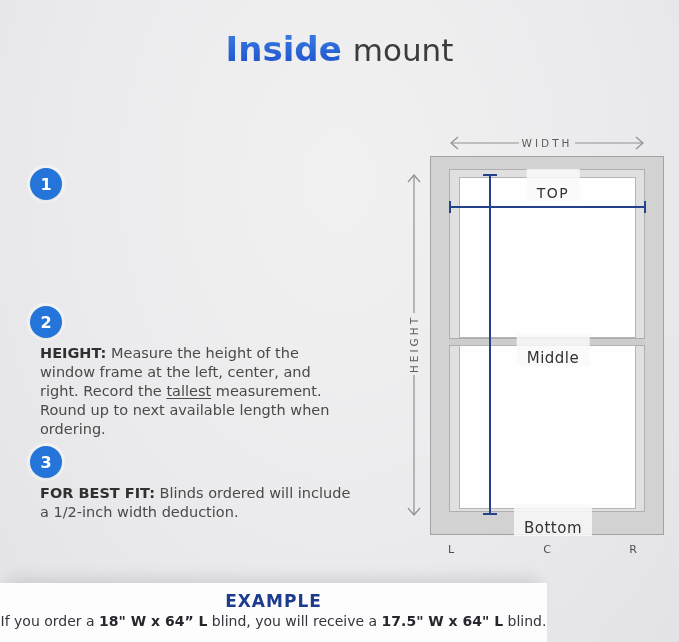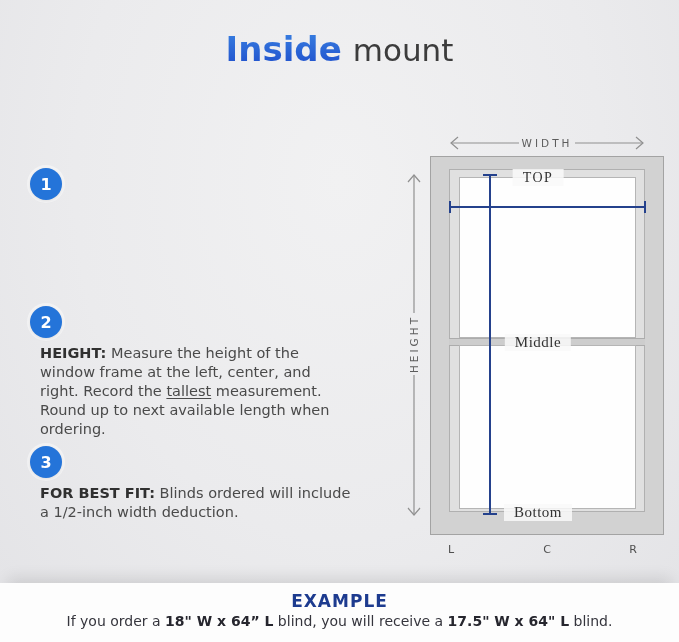--- a/index.html
+++ b/index.html
@@ -55,32 +55,32 @@
   }
   .win-pane{ position:absolute; left:53px; width:177px; background:#fefefe; border:1px solid #b5b5b5; }
   .pane-top{ top:44px; height:161px; }
   .pane-bottom{ top:212px; height:164px; }
   .win-midrail{
     position:absolute; left:43px; top:205px; width:196px; height:8px;
     background:#cdcdcd; border-top:1px solid #acacac; border-bottom:1px solid #acacac;
   }
   .measure-svg{ position:absolute; left:0; top:0; width:272px; height:440px; }
   .pill-label{
-    position:absolute; left:132px; transform:translateX(-50%);
-    background:rgba(249,249,249,.85); padding:0 10px; height:17px; line-height:17px;
-    color:#323232; white-space:nowrap;font-family:Liberation Serif, serif;
+    position:absolute; left:147px; transform:translateX(-50%);
+    background:rgba(249,249,249,.85); padding:16px 10px; height:17px; line-height:17px;
+    color:#323232; white-space:nowrap;
   }
   .pill-top{ top:36px; font-size:14px; letter-spacing:1.5px; }
   .pill-middle{ top:201px; font-size:15px; letter-spacing:.5px; }
   .pill-bottom{ top:371px; font-size:15px; letter-spacing:.5px; }
   .lcr{ position:absolute; top:410px; font-size:11px; color:#4f4f4f; transform:translateX(-50%); }
   .lcr-l{ left:45px; } .lcr-c{ left:141px; } .lcr-r{ left:227px; }
   
   .example{
-    position:absolute; left:0; bottom:0; width:679px; height:59px;
+    position:absolute; left:0; bottom:0; width:547px; height:59px;
     background:#fdfdfd; text-align:center;
     box-shadow:0 -12px 16px -8px rgba(0,0,0,.12);
   }
   .example-heading{
     margin-top:8px; font-size:17px; font-weight:bold; color:#1d3b8f; letter-spacing:1px;
   }
   .example-text{ margin-top:2px; font-size:14px; color:#35353d; }
   .example-text b{ color:#26262e; }
 </style>
 </head>

